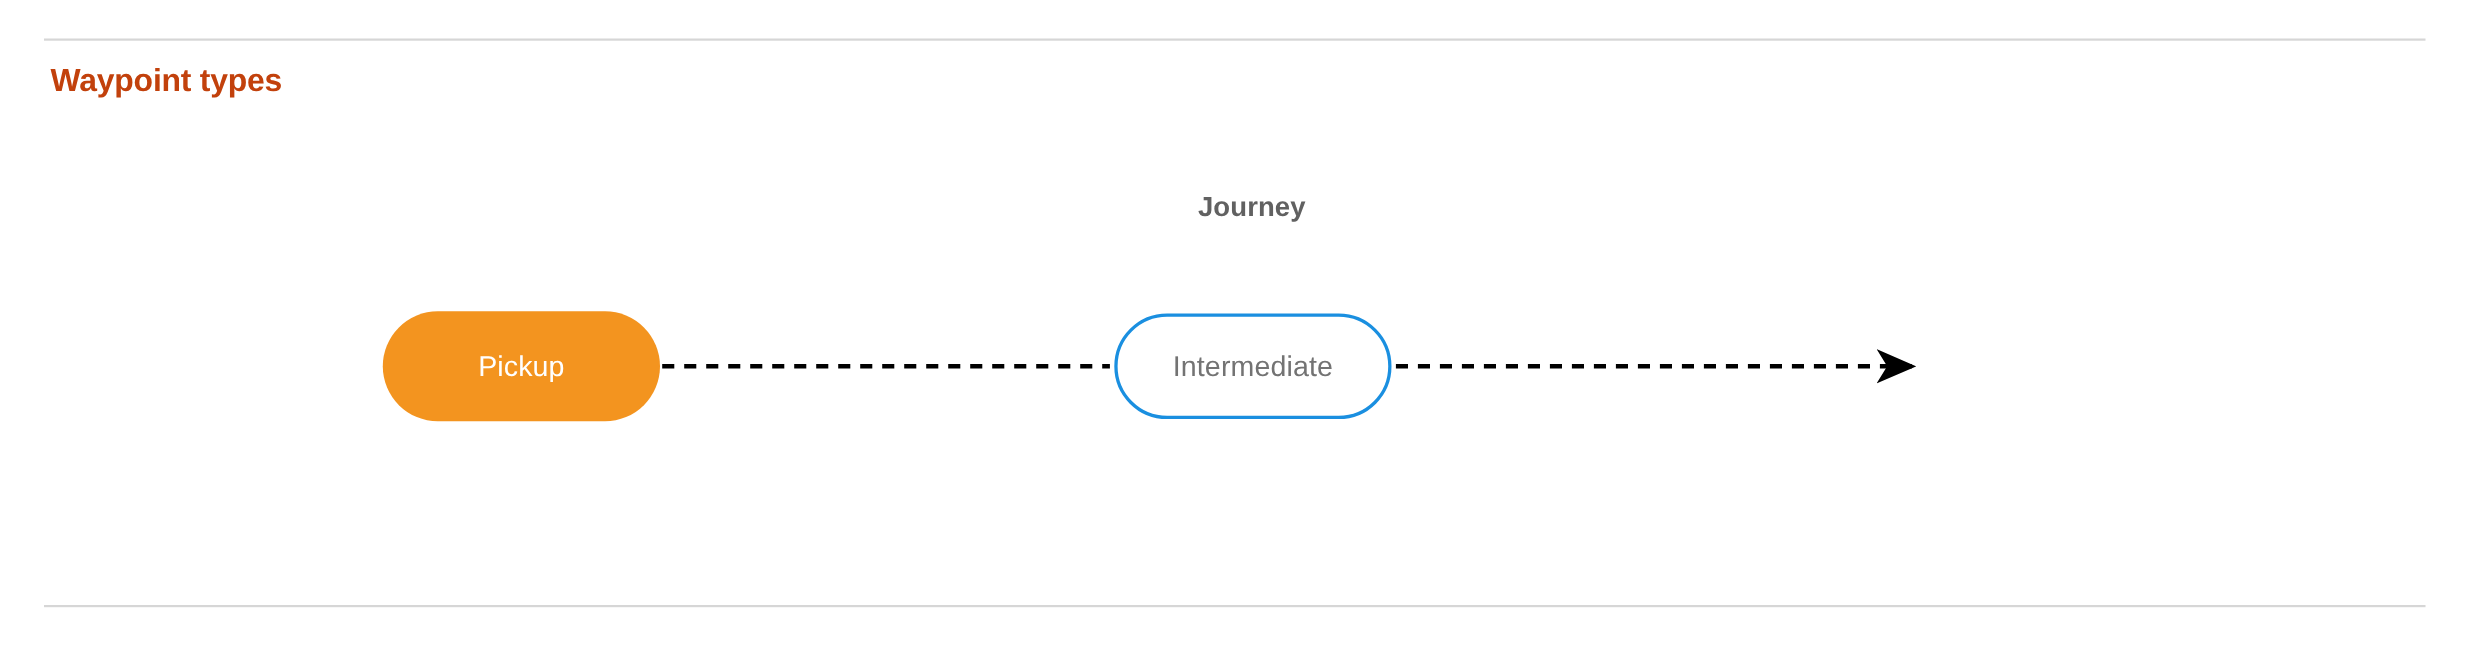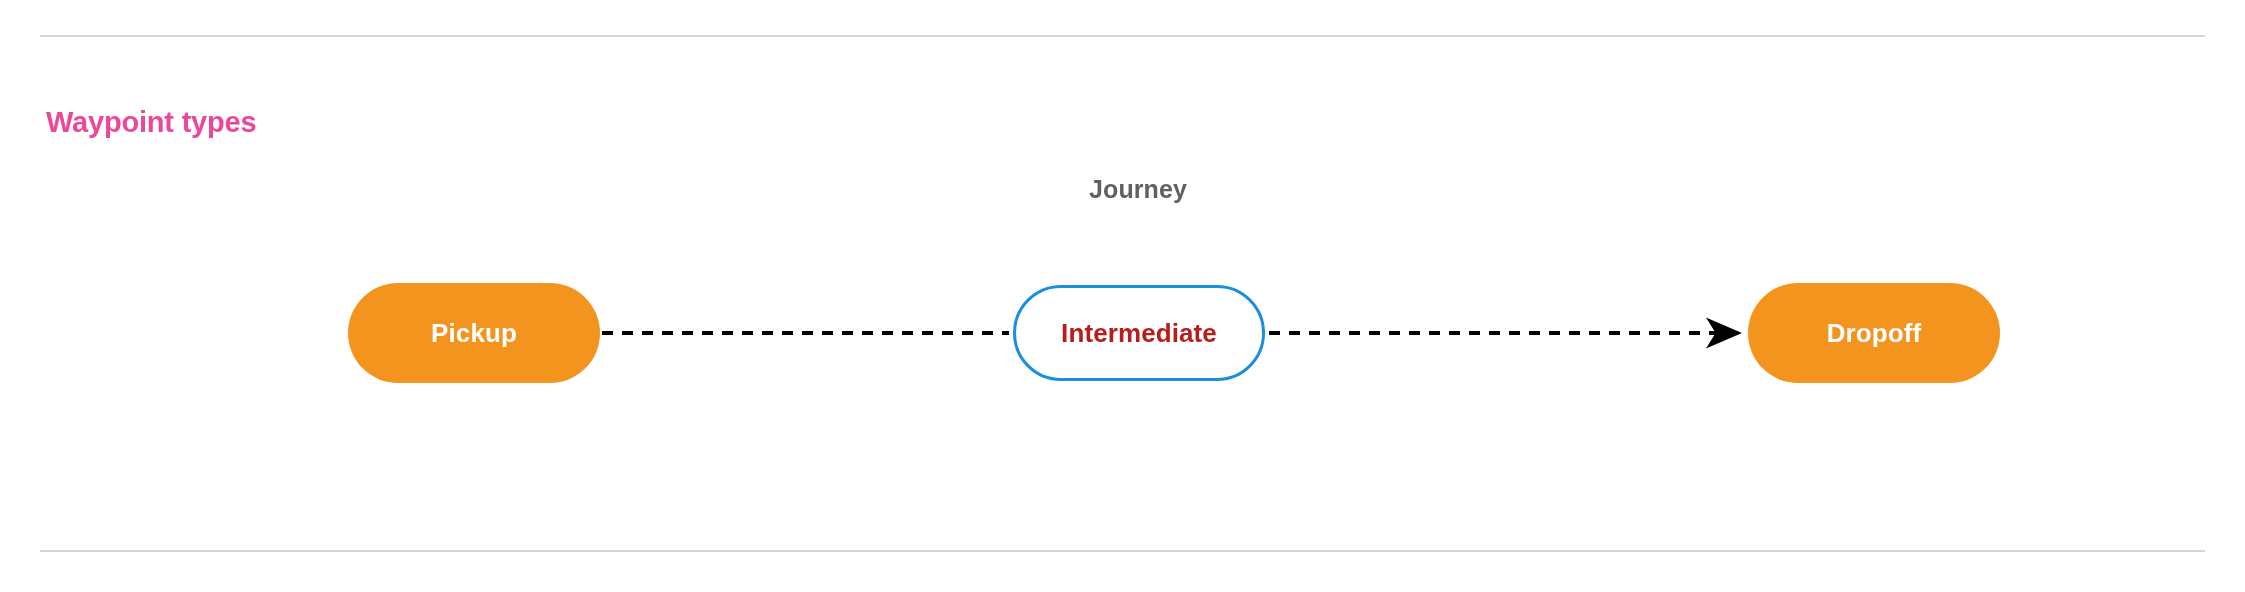--- a/index.html
+++ b/index.html
@@ -34,24 +34,23 @@
   .rule-bottom { top: 550px; }
 
   
   .section-title {
     position: absolute;
     left: 46px;
     top: 74px;
     transform: translateY(-50%);
     font-size: 29px;
     font-weight: 700;
-    color: #ec4899;
+    color: #c2410c;
     letter-spacing: -0.2px;
     white-space: nowrap;
-    margin-top: 48px;
   }
 
   
   .diagram {
     position: absolute;
     left: 0;
     top: 0;
     width: 1849px;
     height: 592px;
   }
@@ -68,21 +67,21 @@
     white-space: nowrap;
   }
 
   .node {
     position: absolute;
     display: flex;
     align-items: center;
     justify-content: center;
     border-radius: 999px;
     font-size: 26px;
-    font-weight: 700;
+    font-weight: 400;
     letter-spacing: 0.1px;
     white-space: nowrap;
     line-height: 1;
   }
 
   .node-pickup {
     left: 348px;
     top: 283px;
     width: 252px;
     height: 100px;
@@ -90,21 +89,21 @@
     color: #ffffff;
   }
 
   .node-intermediate {
     left: 1013px;
     top: 285px;
     width: 252px;
     height: 96px;
     background: #ffffff;
     border: 3px solid #1A8FE0;
-    color: #b91c1c;
+    color: #737373;
   }
 
   .node-dropoff {
     left: 1748px;
     top: 283px;
     width: 252px;
     height: 100px;
     background: #F3941F;
     color: #ffffff;
   }
@@ -142,21 +141,18 @@
     <div class="edge-label">Journey</div>
 
     <div class="node node-pickup">
       <span>Pickup</span>
     </div>
 
     <div class="node node-intermediate">
       <span>Intermediate</span>
     </div>
 
-    <div class="node node-dropoff">
-      <span>Dropoff</span>
-    </div>
 
   </div>
 
   <div class="rule rule-bottom"></div>
 
 </div>
 
 </body></html>

